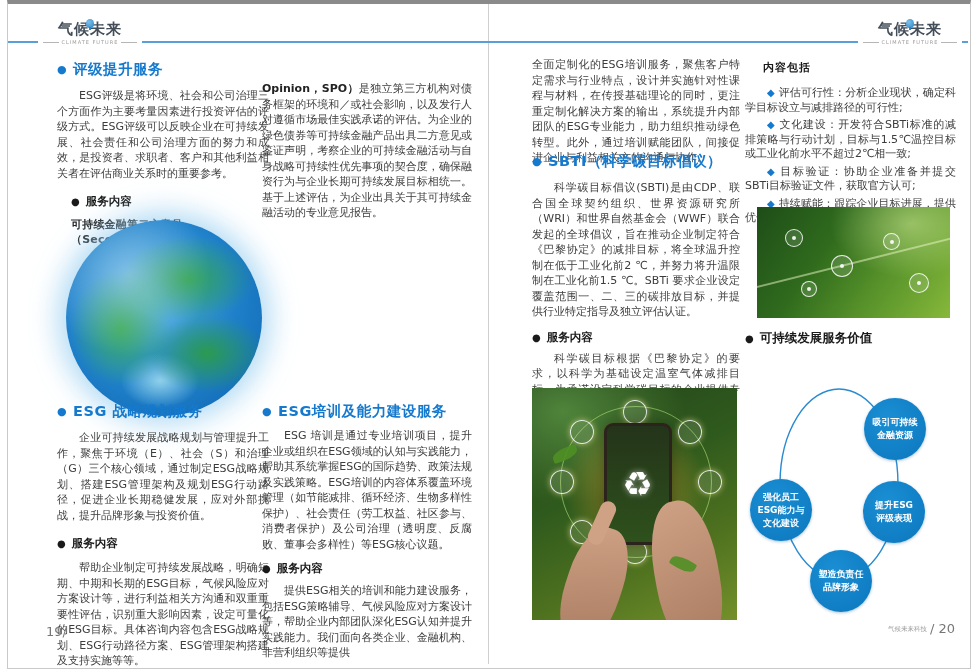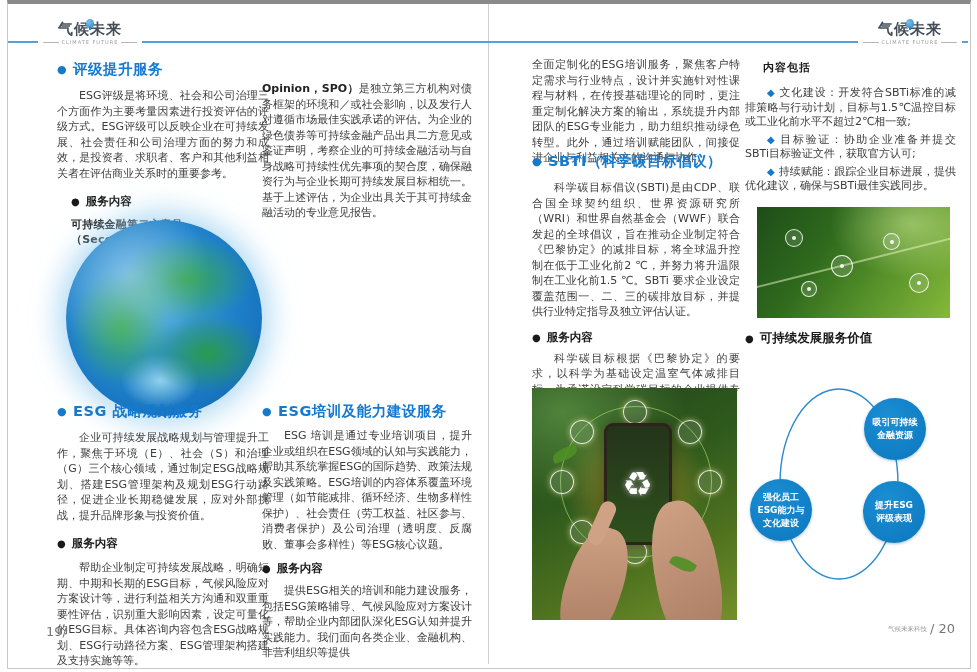--- a/index.html
+++ b/index.html
@@ -191,20 +191,23 @@
     <div class="hand right"></div>
     <div class="leaf-bit" style="left:138px;top:170px;transform:rotate(30deg);"></div>
     <div class="leaf-bit" style="left:20px;top:60px;transform:rotate(-20deg);"></div>
   </div>
 
   <div class="abs" style="left:763px;top:60px;">
     <div class="ci-title">内容包括</div>
   </div>
   <div class="abs" style="left:745px;top:86px;width:211px;">
     <div class="inc-item">
+      <span class="dia">◆</span><span>评估可行性：分析企业现状，确定科学目标设立与减排路径的可行性;</span>
+    </div>
+    <div class="inc-item">
       <span class="dia">◆</span><span>文化建设：开发符合SBTi标准的减排策略与行动计划，目标与1.5℃温控目标或工业化前水平不超过2℃相一致;</span>
     </div>
     <div class="inc-item">
       <span class="dia">◆</span><span>目标验证：协助企业准备并提交SBTi目标验证文件，获取官方认可;</span>
     </div>
     <div class="inc-item">
       <span class="dia">◆</span><span>持续赋能：跟踪企业目标进展，提供优化建议，确保与SBTi最佳实践同步。</span>
     </div>
   </div>
 
@@ -236,18 +239,20 @@
     <svg width="220" height="268">
       <ellipse cx="101" cy="136" rx="59" ry="95" fill="none" stroke="#2a8ad0" stroke-width="1.4"></ellipse>
     </svg>
     <div class="vd-circle" style="left:126px;top:50px;">吸引可持续
 金融资源</div>
     <div class="vd-circle" style="left:12px;top:131px;">强化员工
 ESG能力与
 文化建设</div>
     <div class="vd-circle" style="left:125px;top:133px;">提升ESG
 评级表现</div>
+    <div class="vd-circle" style="left:72px;top:202px;">塑造负责任
+品牌形象</div>
   </div>
 
   <div class="footer-right">
     <span class="fbrand">气候未来科技</span><span>/</span> <span>20</span>
   </div>
 </div>
 
 </body></html>

